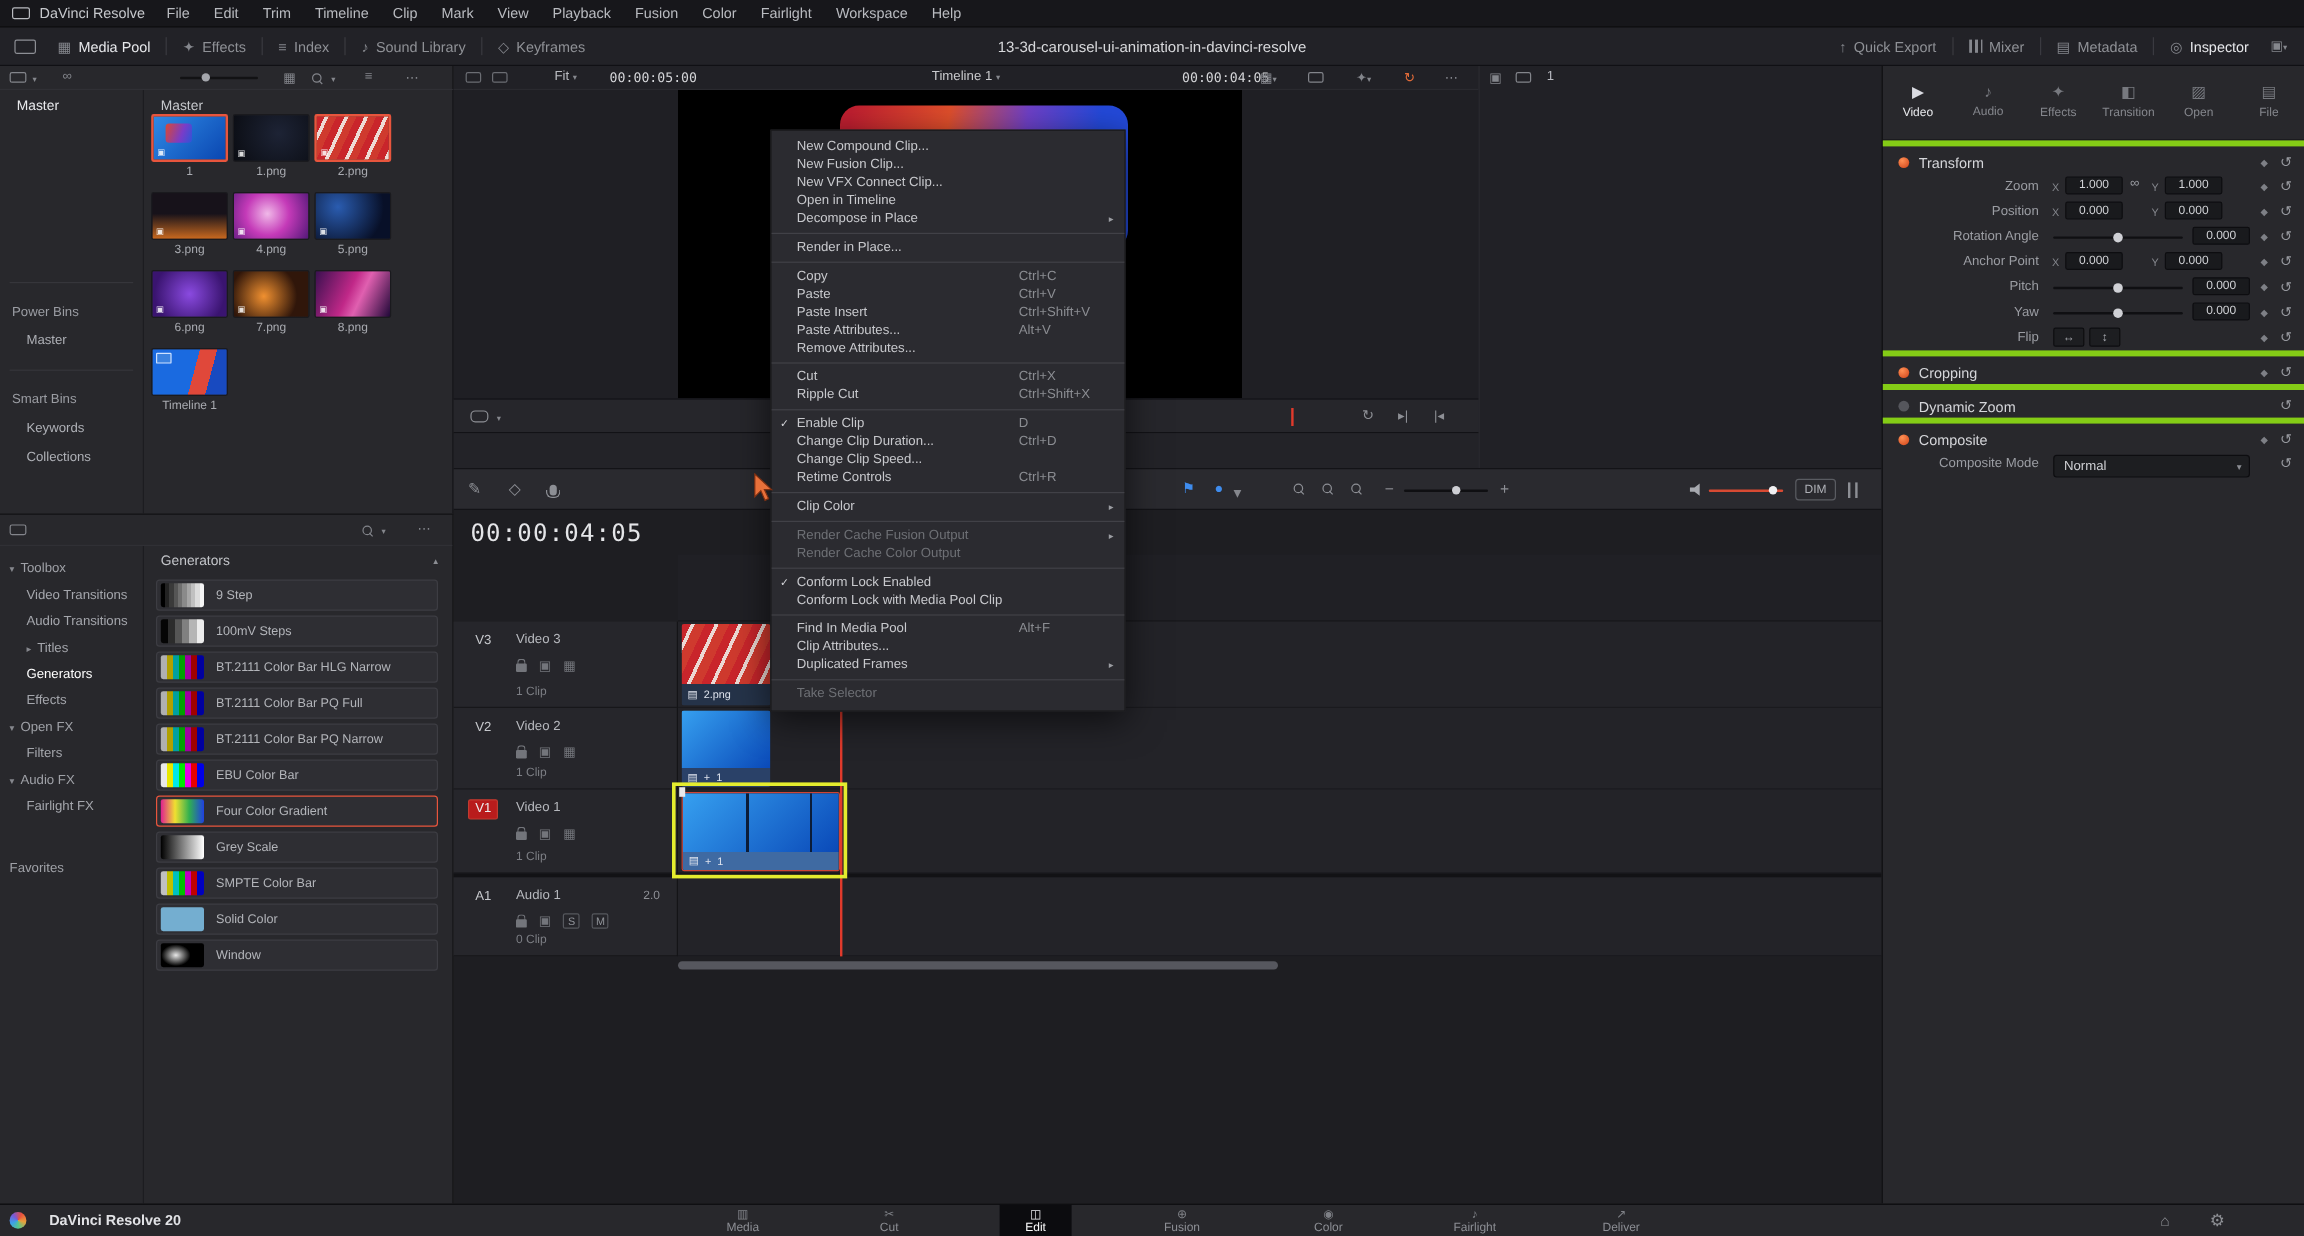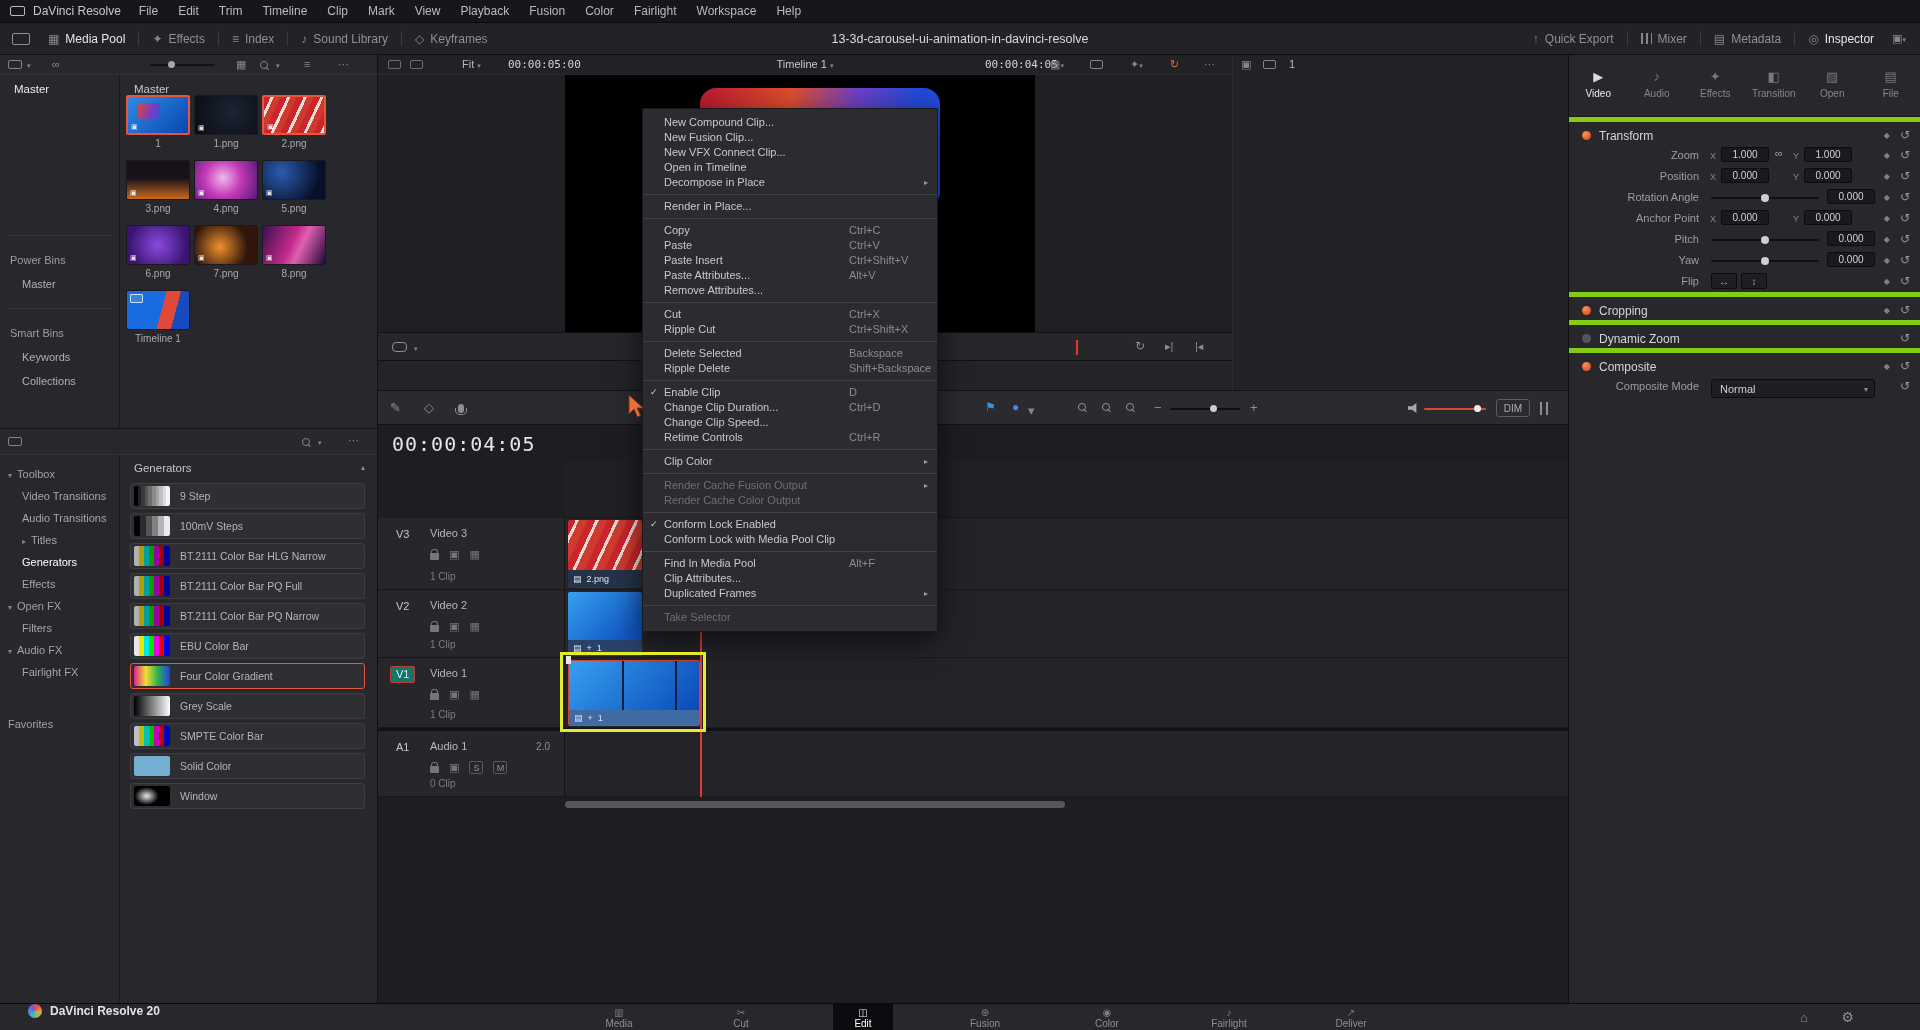--- a/index.html
+++ b/index.html
@@ -104,21 +104,21 @@
 .dimbtn{position:absolute;left:1118px;top:8px;width:34px;height:18px;border:1px solid #5a5c62;border-radius:3px;color:#aeb0b6;font-size:10px;text-align:center;line-height:17px}
 
 #timeline{position:absolute;left:378px;top:425px;width:1190px;height:578px;background:#1e1e22}
 #tl-tc{position:absolute;left:14px;top:7px;font-family:"DejaVu Sans Mono",monospace;font-size:20px;color:#e4e5e8;letter-spacing:1px}
 #ruler{position:absolute;left:187px;right:0;top:0;height:37px;background:#212126;border-bottom:1px solid #101014;background-image:repeating-linear-gradient(90deg,#3e3e45 0 1px,rgba(0,0,0,0) 1px 26.25px);background-size:100% 6px;background-position:0 100%;background-repeat:no-repeat}
 .rlab{position:absolute;top:11px;font-size:10px;color:#7e8087}
 #lane-gap{position:absolute;left:187px;right:0;top:37px;height:56px;background:#202025;border-bottom:1px solid #17171a}
 .thead{position:absolute;left:0;width:187px;background:#26262b;border-bottom:1px solid #17171a;border-right:1px solid #141417}
 .tlane{position:absolute;left:187px;right:0;background:#232328;border-bottom:1px solid #1a1a1e}
 .tbadge{position:absolute;left:12px;top:8px;font-size:11px;color:#c6c8cc;padding:0 5px;line-height:15px;border:1px solid transparent;border-radius:2px}
-.tbadge.tgt{border-color:#c23b30;color:#ecedef;background:#0f766e}
+.tbadge.tgt{border-color:#c23b30;color:#ecedef;background:#b91c1c}
 .tname{position:absolute;left:52px;top:9px;font-size:11px;color:#b6b8bd}
 .tchan{position:absolute;right:14px;top:10px;font-size:10px;color:#8e9096}
 .ticons{position:absolute;left:52px;top:30px;display:flex;gap:10px;align-items:center;color:#73757b}
 .tico{font-size:11px}
 .i-lock{position:relative;display:inline-block;width:9px;height:7px;background:currentColor;border-radius:1px;margin-top:4px}
 .i-lock::before{content:'';position:absolute;width:5px;height:4px;border:1.3px solid currentColor;border-bottom:none;border-radius:3px 3px 0 0;left:1px;top:-4px}
 .tsm{width:14px;height:13px;border:1px solid #56585e;border-radius:2px;font-size:9px;text-align:center;line-height:12px;color:#909399}
 .tcount{position:absolute;left:52px;bottom:7px;font-size:10px;color:#7c7e84}
 #tl-divider{position:absolute;left:0;right:0;top:303px;height:3px;background:#121215}
 .clip{position:absolute;border-radius:2px;overflow:hidden;z-index:5}
@@ -172,21 +172,21 @@
 .sltrack{position:absolute;left:142px;top:10px;width:108px;height:2px;background:#0f0f12;border-radius:1px}
 .sldot{position:absolute;left:50px;top:-3px;width:8px;height:8px;border-radius:50%;background:#cfd0d5}
 .nslider{left:258px}
 .flipbtn{position:absolute;top:2px;width:26px;height:16px;background:#1d1e21;border:1px solid #0d0d10;border-radius:2px;color:#a7a9af;font-size:10px;text-align:center;line-height:15px}
 .f1{left:142px}.f2{left:172px}
 .irow.tall{height:26px}
 .dd{position:absolute;left:142px;top:3px;width:164px;height:19px;background:#1d1e21;border:1px solid #0d0d10;border-radius:3px;color:#cfd0d4;font-size:11px;line-height:18px;padding:0 8px}
 .ddch{position:absolute;right:6px;top:1px;font-size:8px;color:#8b8d93}
 
 #bottombar{position:absolute;left:0;top:1003px;width:1920px;height:27px;background:#28282c;border-top:1px solid #0b0b0d}
-#brand{position:absolute;left:28px;top:0;height:100%;display:flex;gap:8px}
+#brand{position:absolute;left:8px;top:0;height:100%;display:flex;align-items:center;gap:19px}
 #logo{width:14px;height:14px;border-radius:50%;background:conic-gradient(from 30deg,#e8503c,#e8a03c,#58c888,#3ca0e8,#7858d8,#e8503c)}
 #brand-name{font-size:12px;font-weight:bold;color:#e2e3e6}
 #pages{position:absolute;left:985px;top:0;height:27px;transform:translateX(-50%);display:flex;gap:62px}
 .page{width:60px;display:flex;flex-direction:column;align-items:center;justify-content:center;color:#8c8e94;font-size:10px;height:100%}
 .picon{font-size:10px;line-height:11px;color:#7e8086}
 .page.on{background:#0c0c0f;color:#fff}.page.on .picon{color:#e8e9ed}
 #home-icon{position:absolute;right:112px;top:6px;font-size:13px;color:#8d8f94}
 #gear-icon{position:absolute;right:66px;top:5px;font-size:14px;color:#8d8f94}
 
 #ann-clip{position:absolute;left:560px;top:652px;width:146px;height:80px;border:3px solid #e4ec2e;z-index:62}
@@ -592,24 +592,20 @@
       <div class="mitem"><span class="mlabel">Paste</span><span class="mshort">Ctrl+V</span></div>
       <div class="mitem"><span class="mlabel">Paste Insert</span><span class="mshort">Ctrl+Shift+V</span></div>
       <div class="mitem"><span class="mlabel">Paste Attributes...</span><span class="mshort">Alt+V</span></div>
       <div class="mitem"><span class="mlabel">Remove Attributes...</span></div>
     </div>
     <div class="mgrp">
       <div class="mitem"><span class="mlabel">Cut</span><span class="mshort">Ctrl+X</span></div>
       <div class="mitem"><span class="mlabel">Ripple Cut</span><span class="mshort">Ctrl+Shift+X</span></div>
     </div>
     <div class="mgrp">
-      <div class="mitem"><span class="mlabel">Delete Selected</span><span class="mshort">Backspace</span></div>
-      <div class="mitem"><span class="mlabel">Ripple Delete</span><span class="mshort">Shift+Backspace</span></div>
-    </div>
-    <div class="mgrp">
       <div class="mitem"><span class="mcheck">✓</span><span class="mlabel">Enable Clip</span><span class="mshort">D</span></div>
       <div class="mitem"><span class="mlabel">Change Clip Duration...</span><span class="mshort">Ctrl+D</span></div>
       <div class="mitem"><span class="mlabel">Change Clip Speed...</span></div>
       <div class="mitem"><span class="mlabel">Retime Controls</span><span class="mshort">Ctrl+R</span></div>
     </div>
     <div class="mgrp">
       <div class="mitem"><span class="mlabel">Clip Color</span><span class="msub">▸</span></div>
     </div>
     <div class="mgrp">
       <div class="mitem dim"><span class="mlabel">Render Cache Fusion Output</span><span class="msub">▸</span></div>

